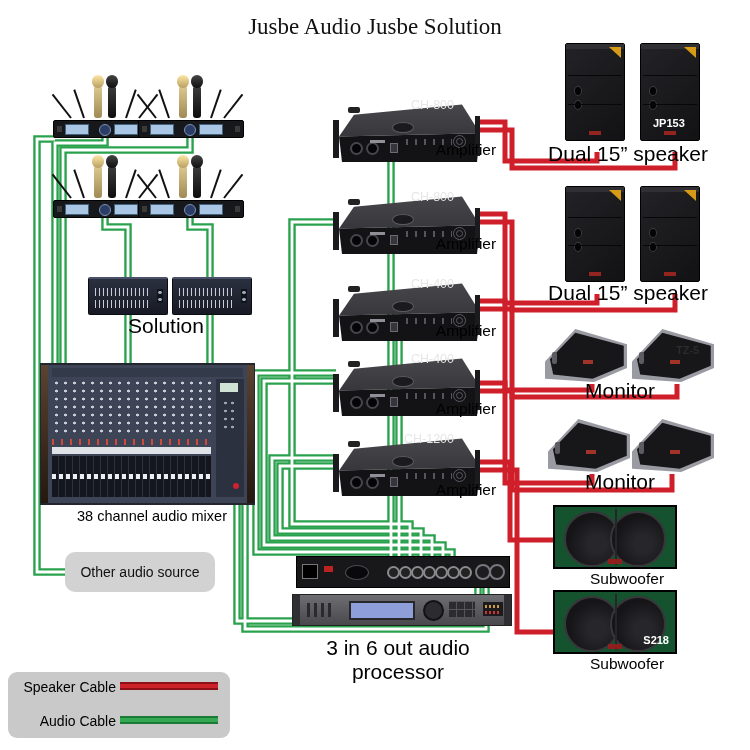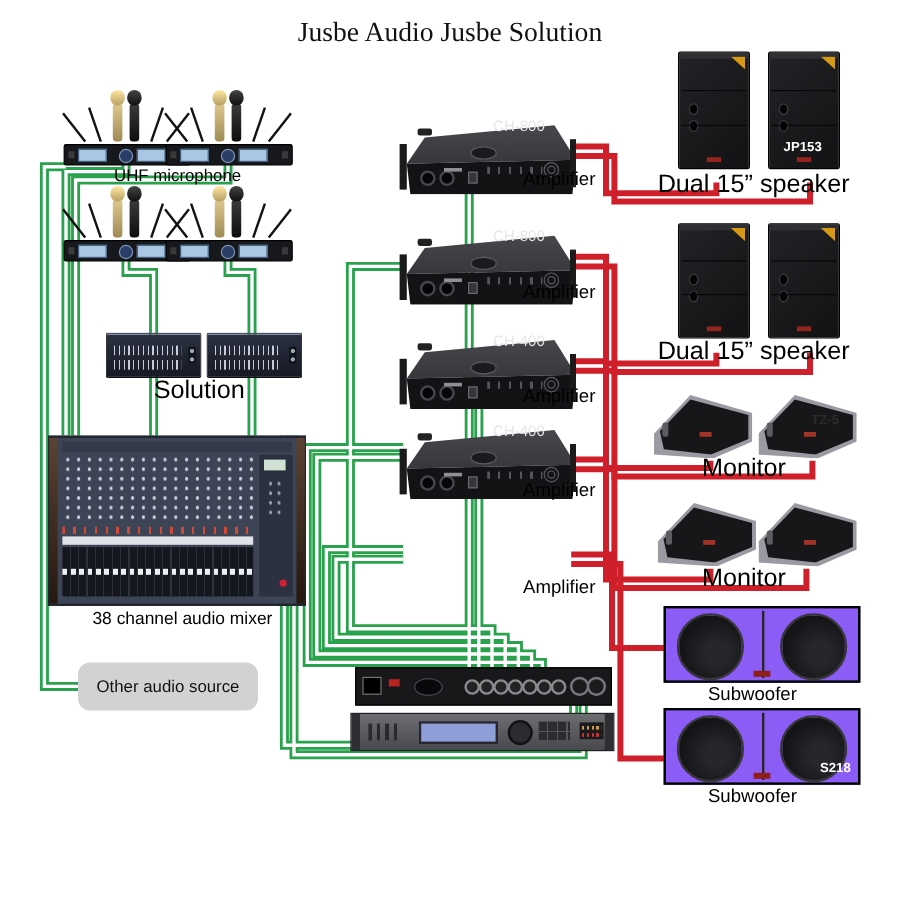--- a/index.html
+++ b/index.html
@@ -107,21 +107,21 @@
   
   .mon{width:82px;height:54px;}
   .mon-body{position:absolute;inset:0;background:#9a9ba2;
       clip-path:polygon(0 62%,37% 2%,100% 30%,100% 74%,60% 100%,0 94%);}
   .mon-grille{position:absolute;inset:0;background:#17171a;
       clip-path:polygon(6% 58%,37% 9%,96% 33%,96% 70%,58% 94%,10% 86%);}
   .mon-badge{position:absolute;left:46%;top:60%;width:10px;height:4px;background:#a23328;}
   .mon-handle{position:absolute;left:9%;top:44%;width:5px;height:12px;background:#5c5c62;border-radius:2px;}
 
   
-  .sub{width:164px;height:64px;background:#8b5cf6;border:2px solid #000;box-sizing:border-box;}
+  .sub{width:124px;height:64px;background:#14532d;border:2px solid #000;box-sizing:border-box;}
   .sub-w{position:absolute;top:4px;width:52px;height:52px;border-radius:50%;
          border:2px solid #37373c;background:radial-gradient(circle at 60% 60%,#27272b 20%,#151518 65%);}
   .w1{left:9px;} .w2{right:9px;}
   .sub::after{content:'';position:absolute;left:50%;top:2px;bottom:2px;width:2px;background:#26262a;}
   .sub-badge{position:absolute;bottom:3px;left:50%;margin-left:-7px;width:14px;height:5px;background:#8f1f1c;z-index:1;}
 
   
   .prear{left:296px;top:556px;width:212px;height:30px;background:#18181b;border:1px solid #000;}
   .prear::before{content:'';position:absolute;left:5px;top:7px;width:14px;height:13px;background:#000;border:1px solid #777;}
   .prear::after{content:'';position:absolute;left:27px;top:9px;width:9px;height:6px;background:#b22;}
@@ -232,21 +232,20 @@
     <div class="ant a3"></div>
     <div class="ant a4"></div>
     <div class="mic mgold"></div>
     <div class="mic mblk"></div>
     <div class="rcv">
       <div class="scr s1"></div>
       <div class="scr s2"></div>
       <div class="rknob"></div>
     </div>
   </div>
-  <div class="lbl" style="left:58px;top:138px;width:180px;font-size:14px;">UHF microphone</div>
   <div class="dev micset" style="left:50px;top:144px;">
     <div class="ant a1"></div>
     <div class="ant a2"></div>
     <div class="ant a3"></div>
     <div class="ant a4"></div>
     <div class="mic mgold"></div>
     <div class="mic mblk"></div>
     <div class="rcv">
       <div class="scr s1"></div>
       <div class="scr s2"></div>
@@ -351,20 +350,35 @@
     <div class="amp-k k1"></div>
     <div class="amp-k k2"></div>
     <div class="amp-pwr"></div>
     <div class="amp-logo"></div>
     <div class="amp-dots"></div>
     <div class="amp-swirl"></div>
     <div class="amp-model">CH-400</div>
   </div>
   <div class="lbl" style="left:411px;top:400px;width:110px;font-size:15.5px;">Amplifier</div>
 
+  <div class="dev amp" style="left:330px;top:432px;">
+    <div class="amp-hook"></div>
+    <div class="amp-top"></div>
+    <div class="amp-vent"></div>
+    <div class="amp-front"></div>
+    <div class="amp-earL"></div>
+    <div class="amp-earR"></div>
+    <div class="amp-k k1"></div>
+    <div class="amp-k k2"></div>
+    <div class="amp-pwr"></div>
+    <div class="amp-logo"></div>
+    <div class="amp-dots"></div>
+    <div class="amp-swirl"></div>
+    <div class="amp-model">CH-1200</div>
+  </div>
   <div class="lbl" style="left:411px;top:481px;width:110px;font-size:15.5px;">Amplifier</div>
 
   <div class="dev spk" style="left:565px;top:43px;height:96px;">
     <div class="spk-tri"></div>
     <div class="spk-port p1"></div>
     <div class="spk-port p2"></div>
     <div class="spk-seam" style="top:32%;"></div>
     <div class="spk-seam" style="top:62%;"></div>
     <div class="spk-badge"></div>
   </div>
@@ -452,15 +466,22 @@
     <div class="xlrb" style="left:178px;"></div>
     <div class="xlrb" style="left:192px;"></div>
   </div>
   <div class="dev pfront">
     <div class="pf-btns"></div>
     <div class="pf-lcd"></div>
     <div class="pf-jog"></div>
     <div class="pf-pad"></div>
     <div class="pf-disp"></div>
   </div>
-
+  <div class="lbl" style="left:298px;top:636px;width:200px;">3 in 6 out audio processor</div>
+
+  <div class="dev legend">
+    <div class="leg-txt" style="top:7px;">Speaker Cable</div>
+    <div class="leg-bar bar-red" style="top:10px;"></div>
+    <div class="leg-txt" style="top:41px;">Audio Cable</div>
+    <div class="leg-bar bar-grn" style="top:44px;"></div>
+  </div>
 
 </div>
 
 </body></html>

